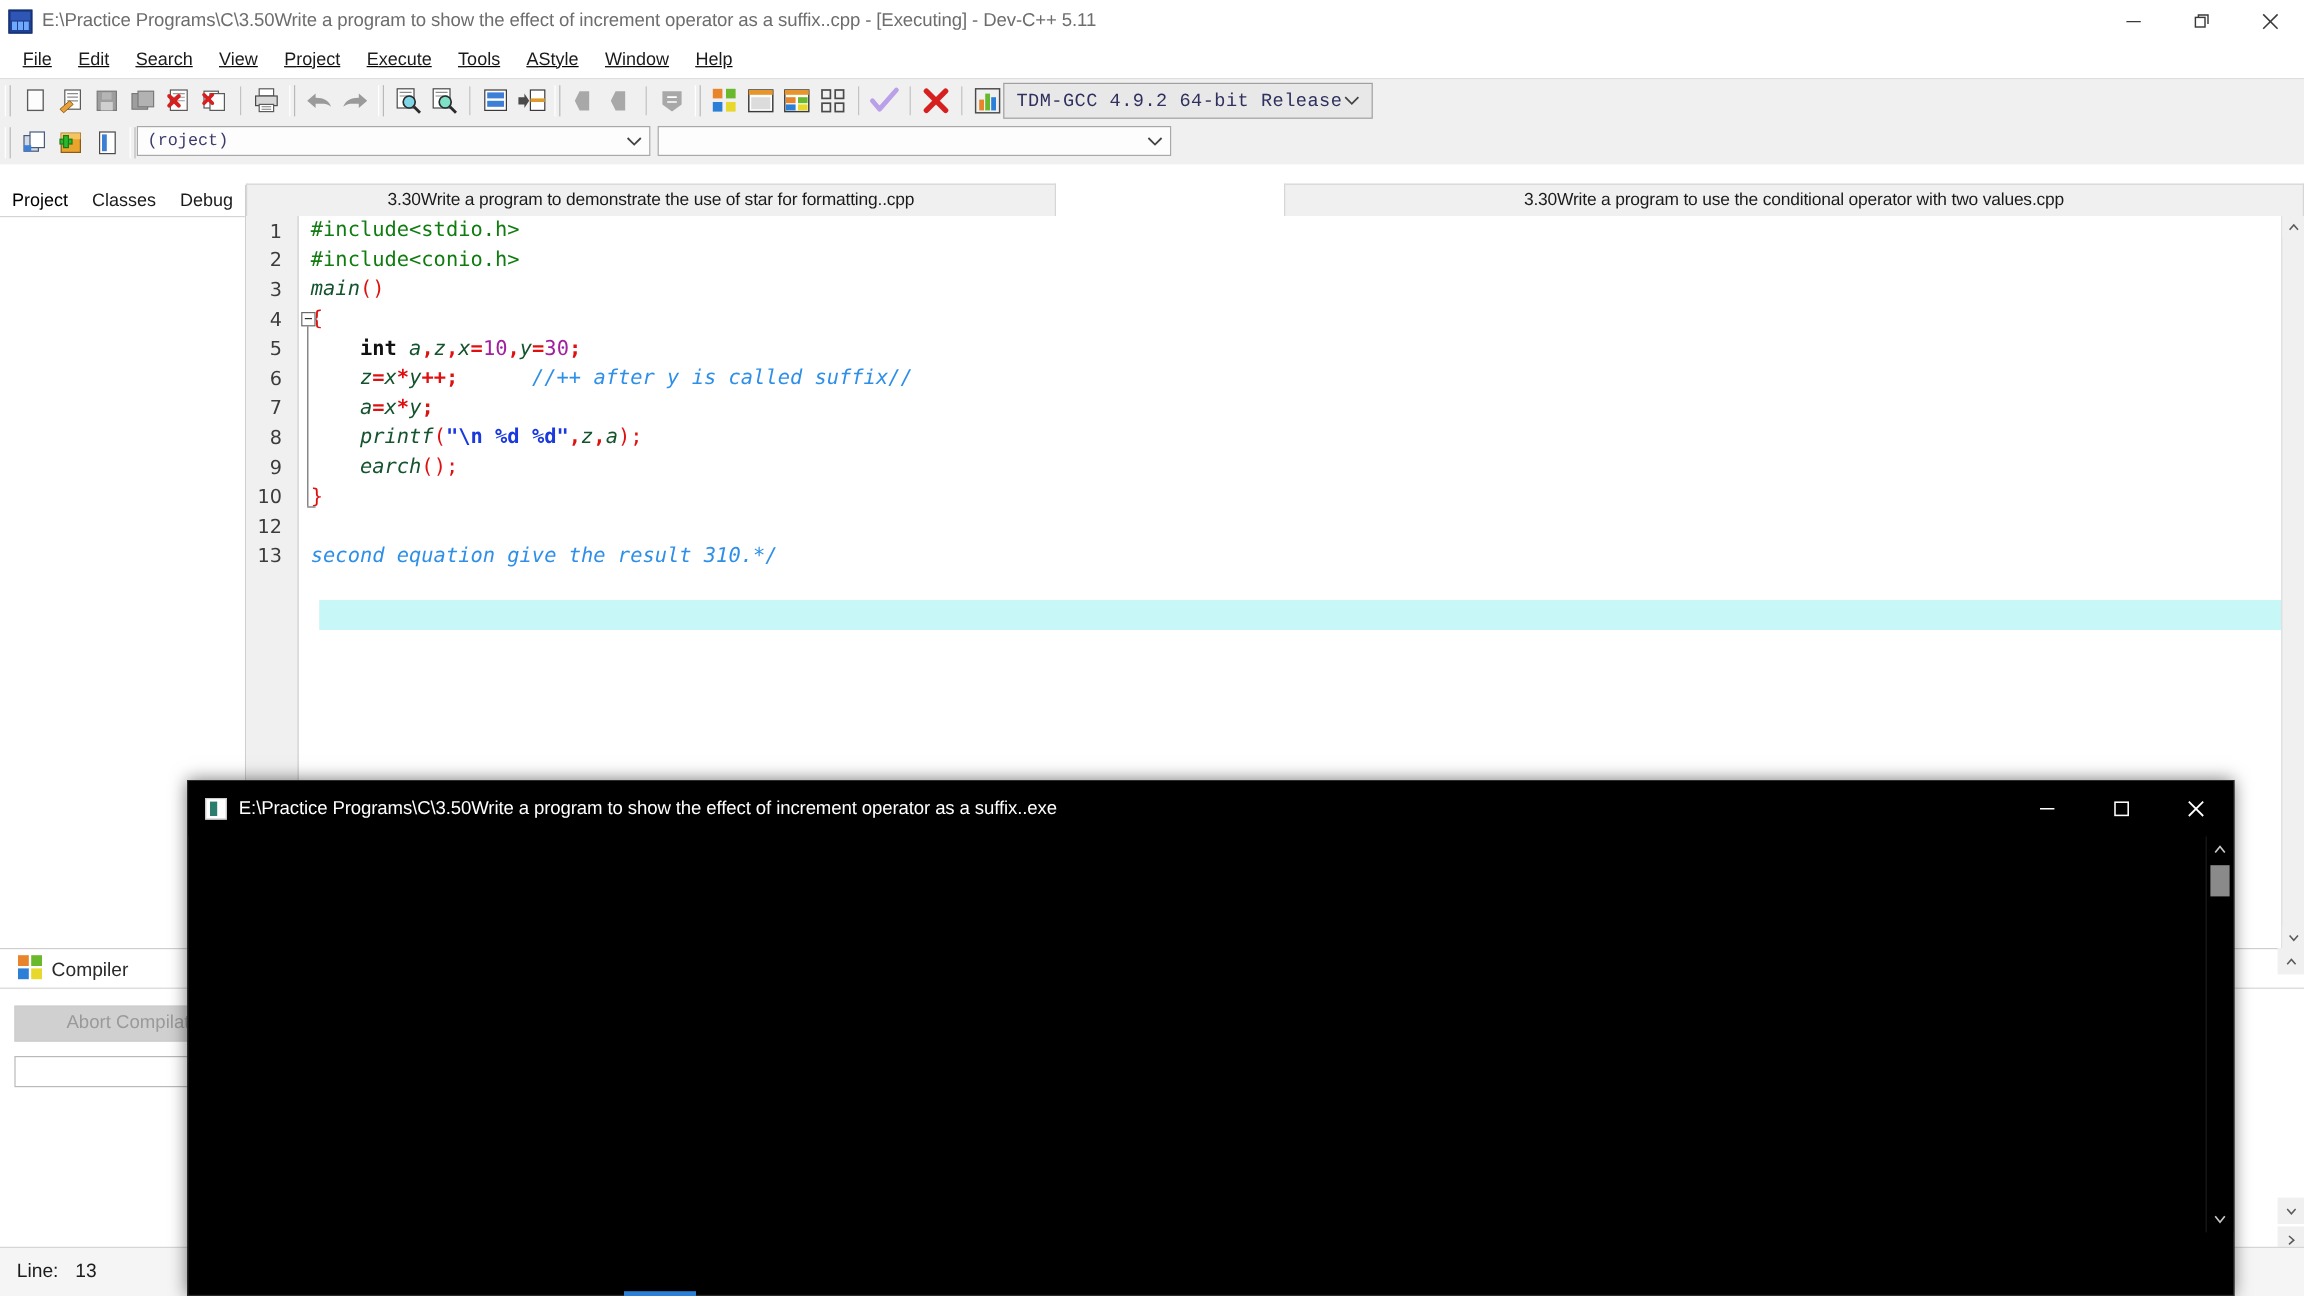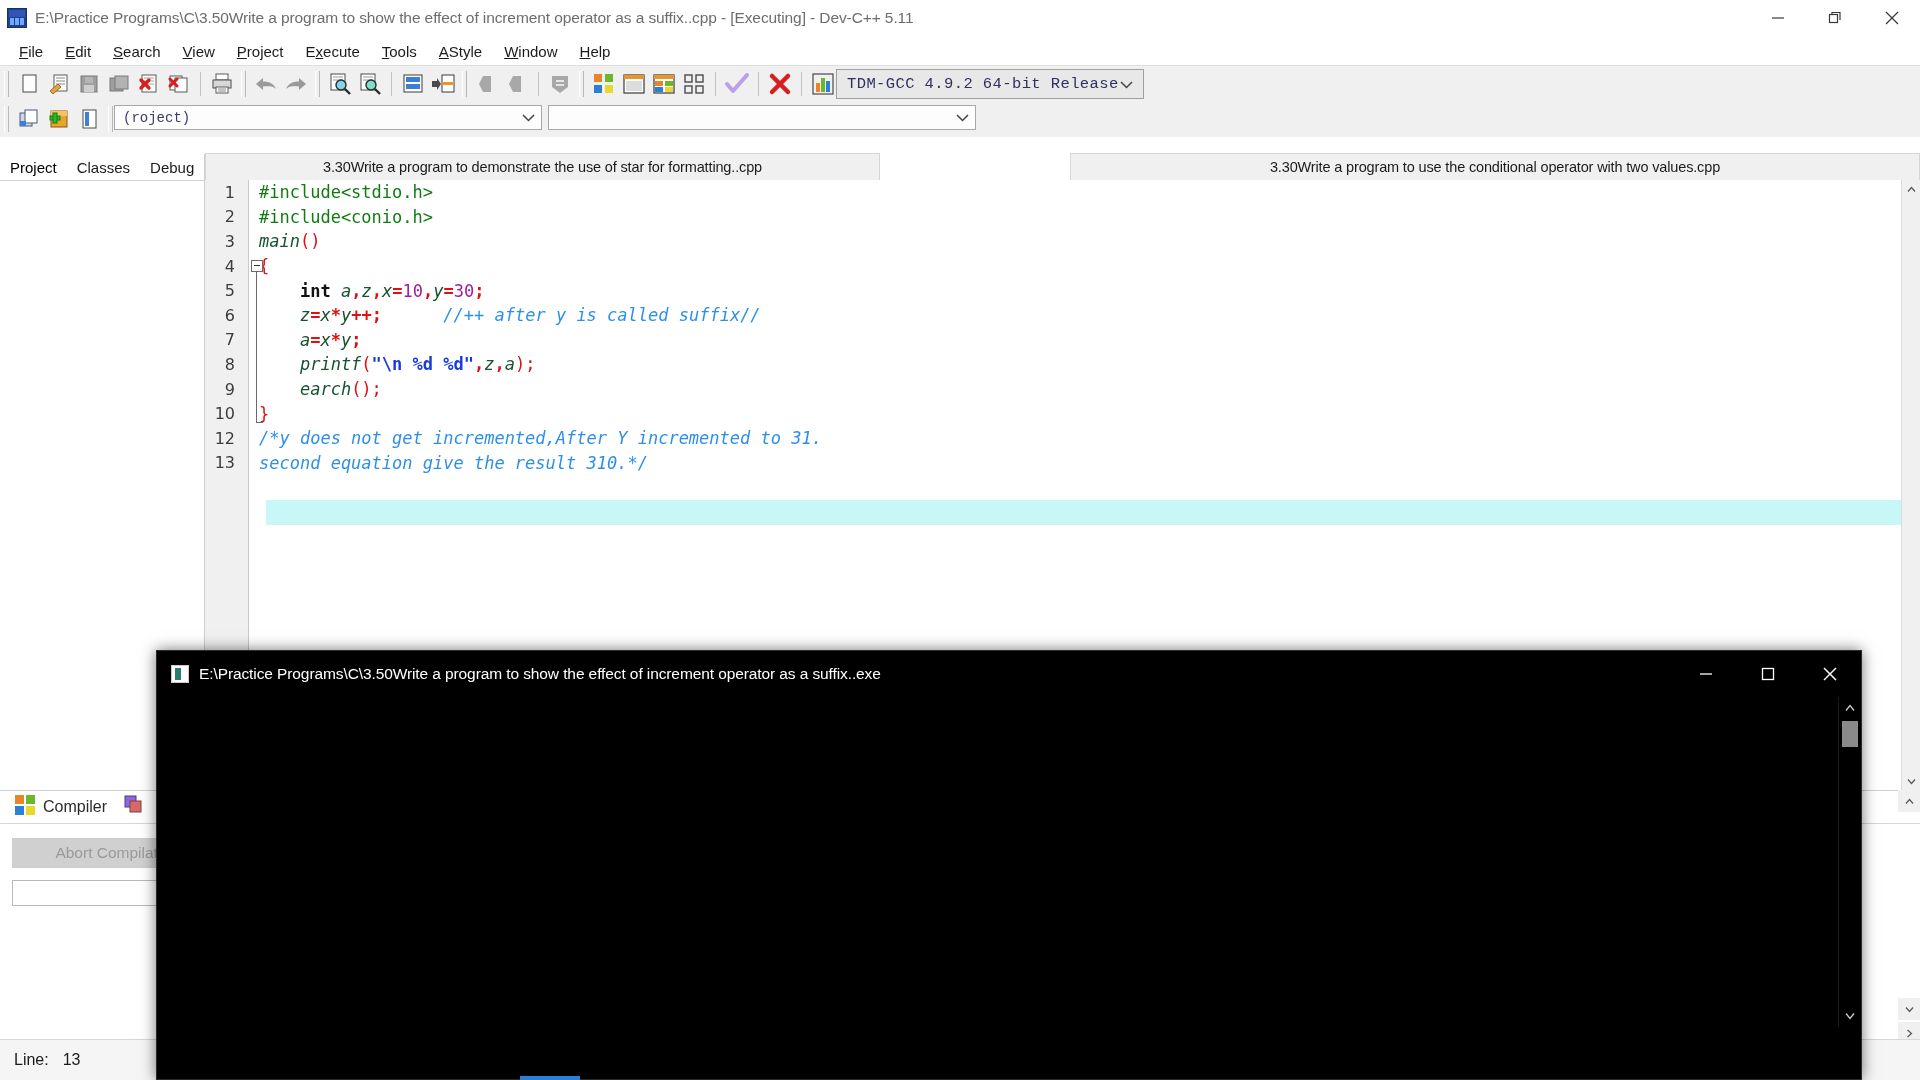--- a/index.html
+++ b/index.html
@@ -52,23 +52,24 @@
     display: flex; align-items: center; justify-content: center;
     color: #3a3a3a;
   }
   .win-btn svg { display: block; }
 
   
   .menubar {
     position: absolute; left: 0; top: 36px;
     width: 1920px; height: 26px;
     background: #ffffff;
-    display: flex; align-items: flex-end;
+    display: flex; align-items: center;
     padding-left: 8px;
     box-sizing: border-box;
+    text-decoration: underline;
   }
   .menu-item {
     font-size: 15px; color: #1b1b1b;
     padding: 2px 11px;
     white-space: nowrap;
   }
   .menu-item u { text-decoration: underline; }
 
   
   .toolbar1 {
@@ -271,20 +272,21 @@
   .bottompanel {
     position: absolute; left: 0; top: 790px;
     width: 1920px; height: 250px;
     background: #ffffff;
     border-top: 1px solid #cfcfcf;
   }
   .bp-tabs {
     position: absolute; left: 0; top: 0;
     height: 32px; display: flex; align-items: center;
     padding-left: 8px;
+    flex-direction: column;
   }
   .bp-tab {
     display: flex; align-items: center; gap: 7px;
     padding: 4px 10px 4px 6px;
     font-size: 16px; color: #2a2a2a;
     white-space: nowrap;
   }
   .bp-body {
     position: absolute; left: 0; top: 32px;
     width: 1920px; bottom: 0;
@@ -789,21 +791,20 @@
       <div class="cline">
         <span class="lnum">9</span>
         <span class="ctext"><span class="tok-id">    earch</span><span class="tok-pun">();</span></span>
       </div>
       <div class="cline">
         <span class="lnum">10</span>
         <span class="ctext"><span class="tok-pun">}</span></span>
       </div>
       <div class="cline">
         <span class="lnum">12</span>
-        <span class="ctext"><span class="tok-cmt">/*y does not get incremented,After Y incremented to 31.</span></span>
       </div>
       <div class="cline">
         <span class="lnum">13</span>
         <span class="ctext"><span class="tok-cmt">second equation give the result 310.*/</span></span>
       </div>
     </div>
 
     <div class="vscroll">
       <div class="sb-arrow">
         <svg width="9" height="7" viewBox="0 0 9 7">

